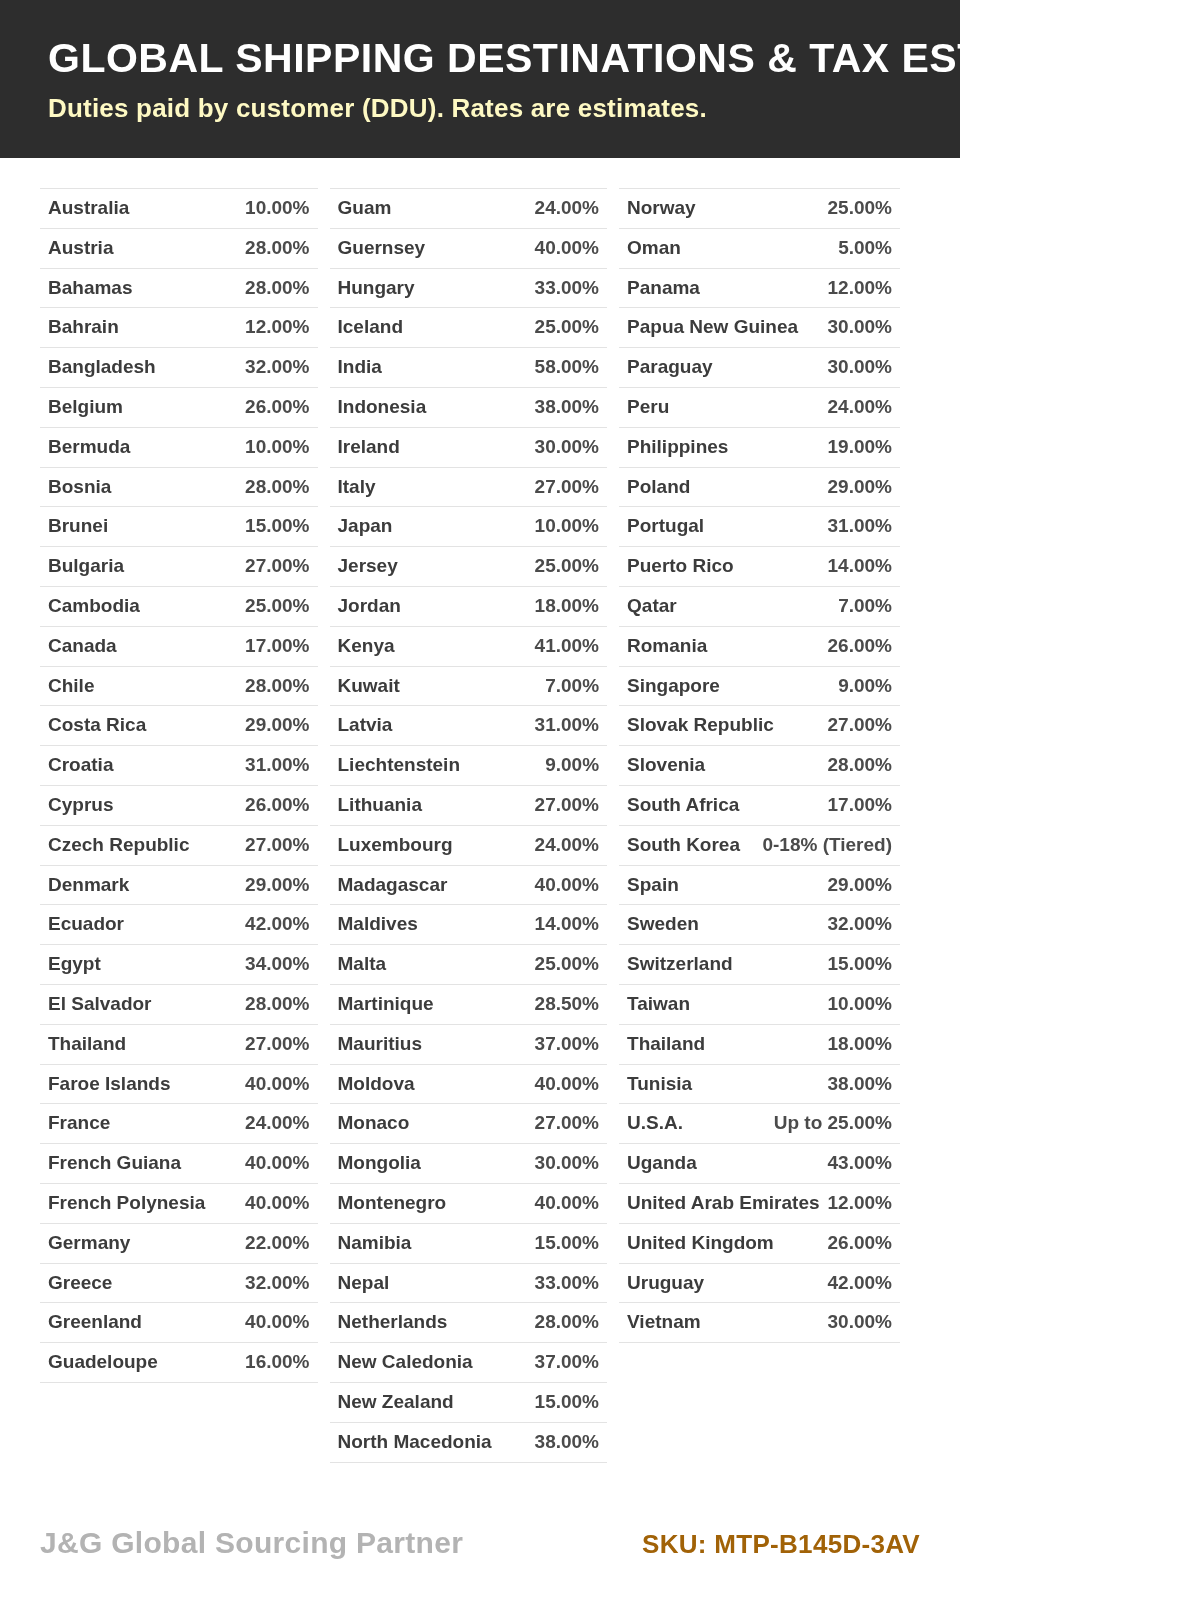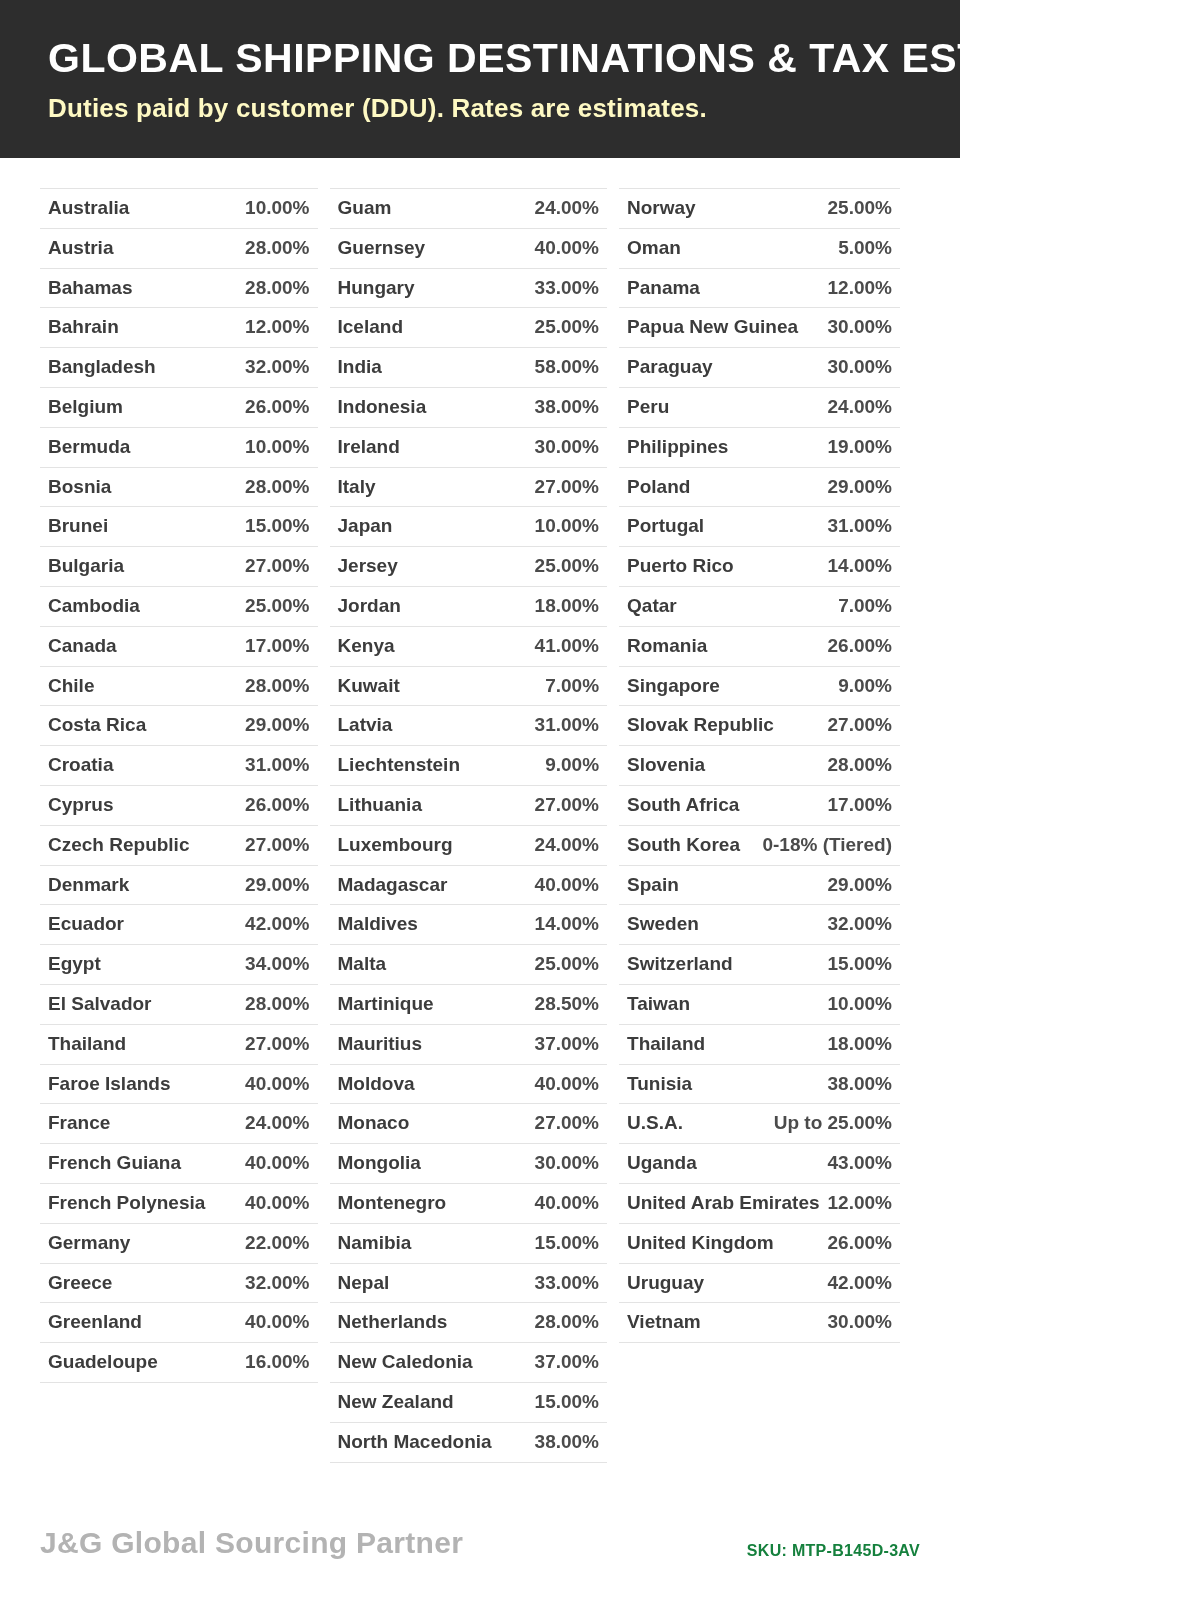--- a/index.html
+++ b/index.html
@@ -75,22 +75,22 @@
     justify-content: space-between;
     align-items: flex-end;
   }
   .brand {
     color: #b3b3b3;
     font-size: 30px;
     font-weight: 700;
     letter-spacing: 0.3px;
   }
   .sku {
-    color: #15803d;
-    font-size: 16px;
+    color: #a16207;
+    font-size: 26px;
     font-weight: 700;
     letter-spacing: 0.3px;
   }
 </style>
 </head>
 <body>
 
 <div class="page">
 
   <header class="header">

